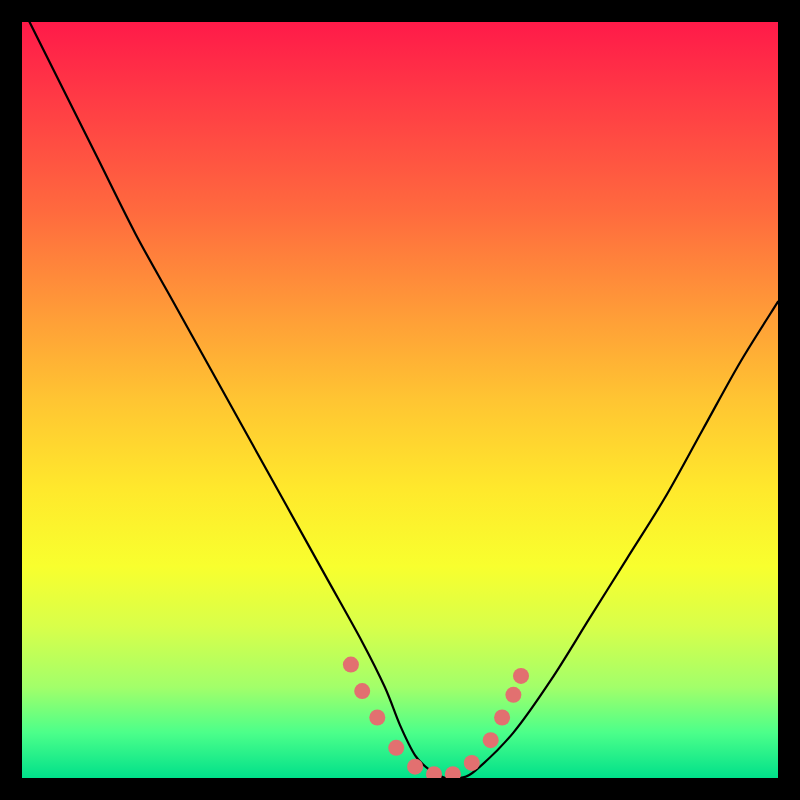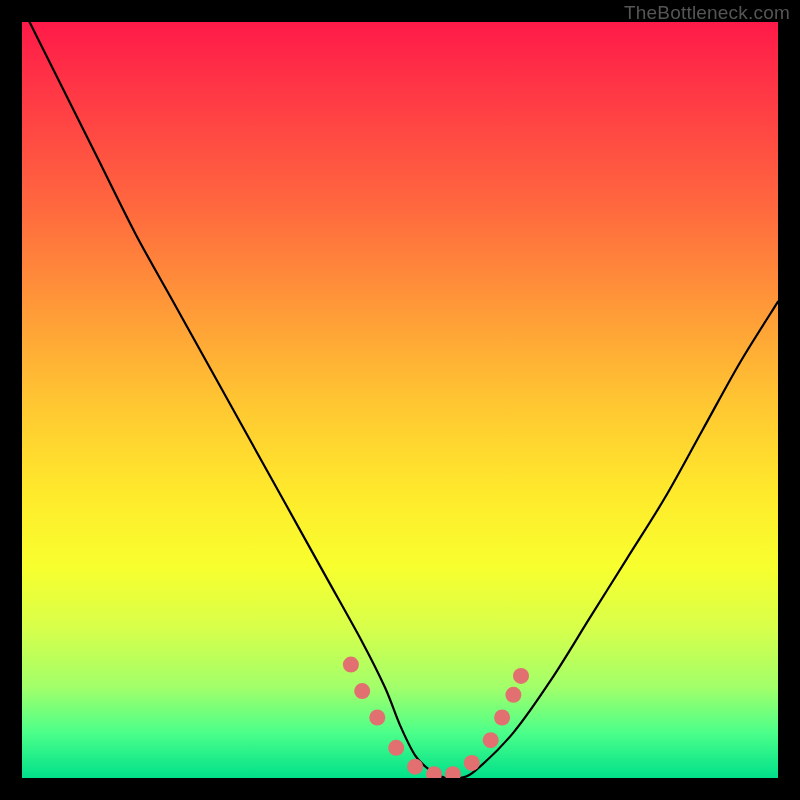--- a/index.html
+++ b/index.html
@@ -73,15 +73,14 @@
           <circle cx="430.9" cy="752.2" r="8" fill="#e27070"></circle>
           <circle cx="449.8" cy="740.9" r="8" fill="#e27070"></circle>
           <circle cx="468.7" cy="718.2" r="8" fill="#e27070"></circle>
           <circle cx="480.1" cy="695.5" r="8" fill="#e27070"></circle>
           <circle cx="491.4" cy="672.8" r="8" fill="#e27070"></circle>
           <circle cx="499.0" cy="653.9" r="8" fill="#e27070"></circle>
         </g>
     </svg>
   </div>
 
-  <div class="attribution">TheBottleneck.com</div>
 
 </div>
 
 </body></html>

